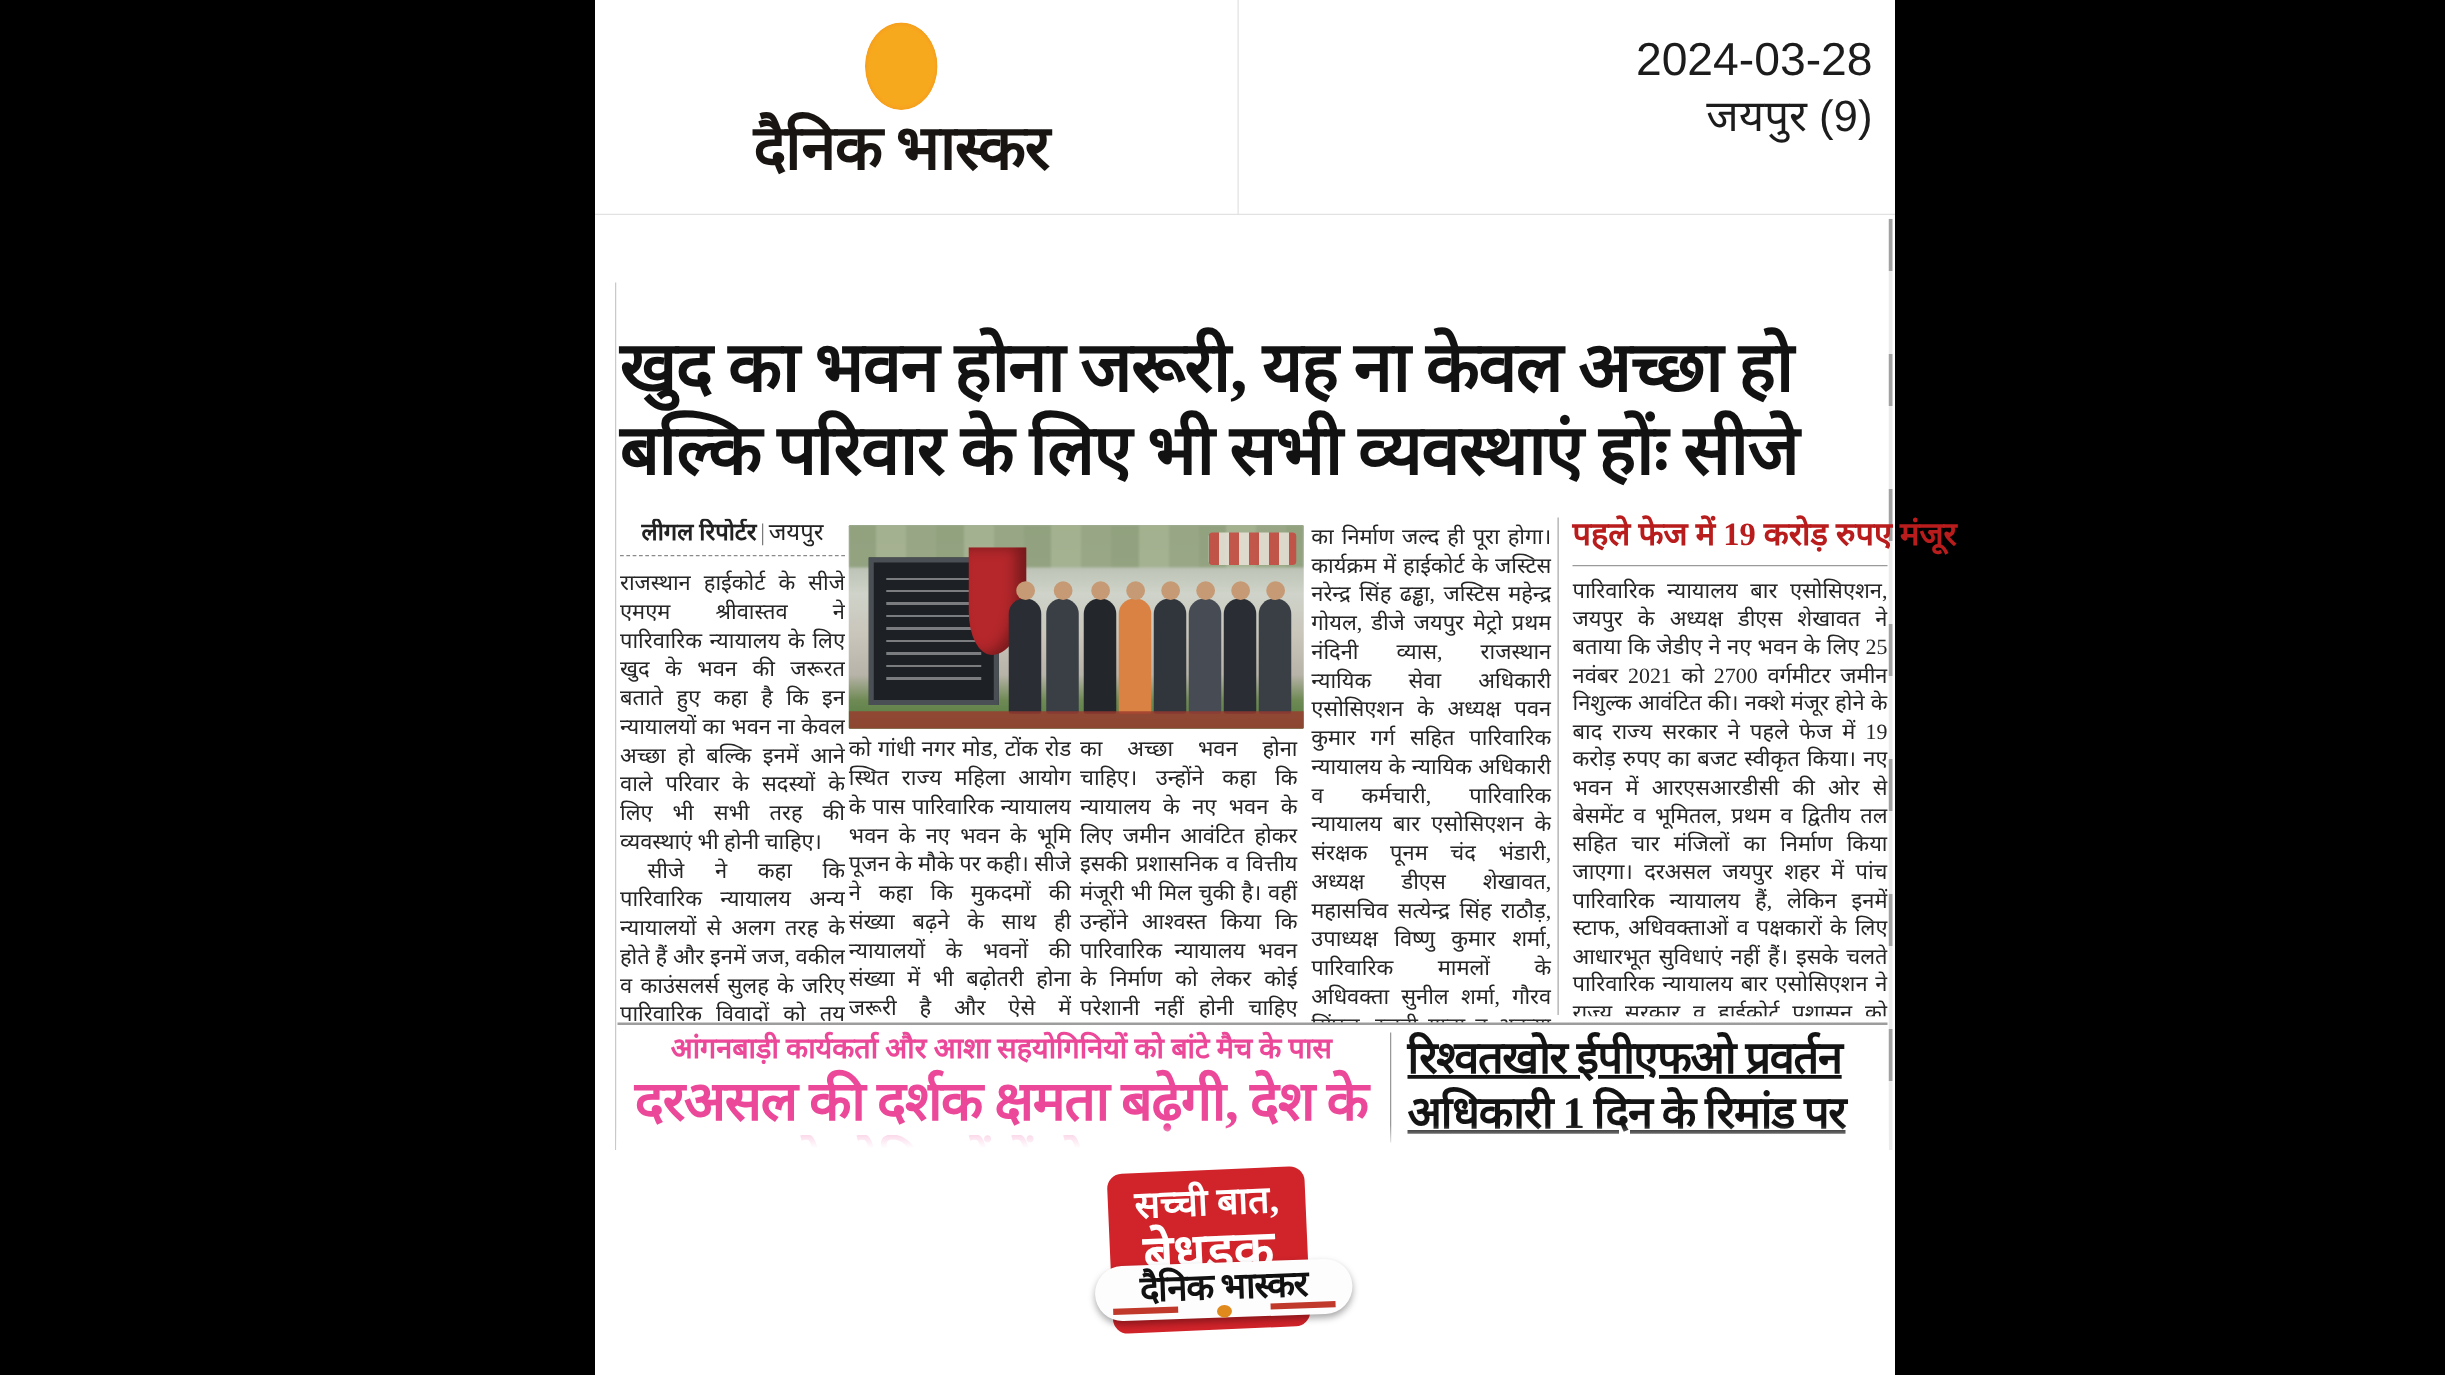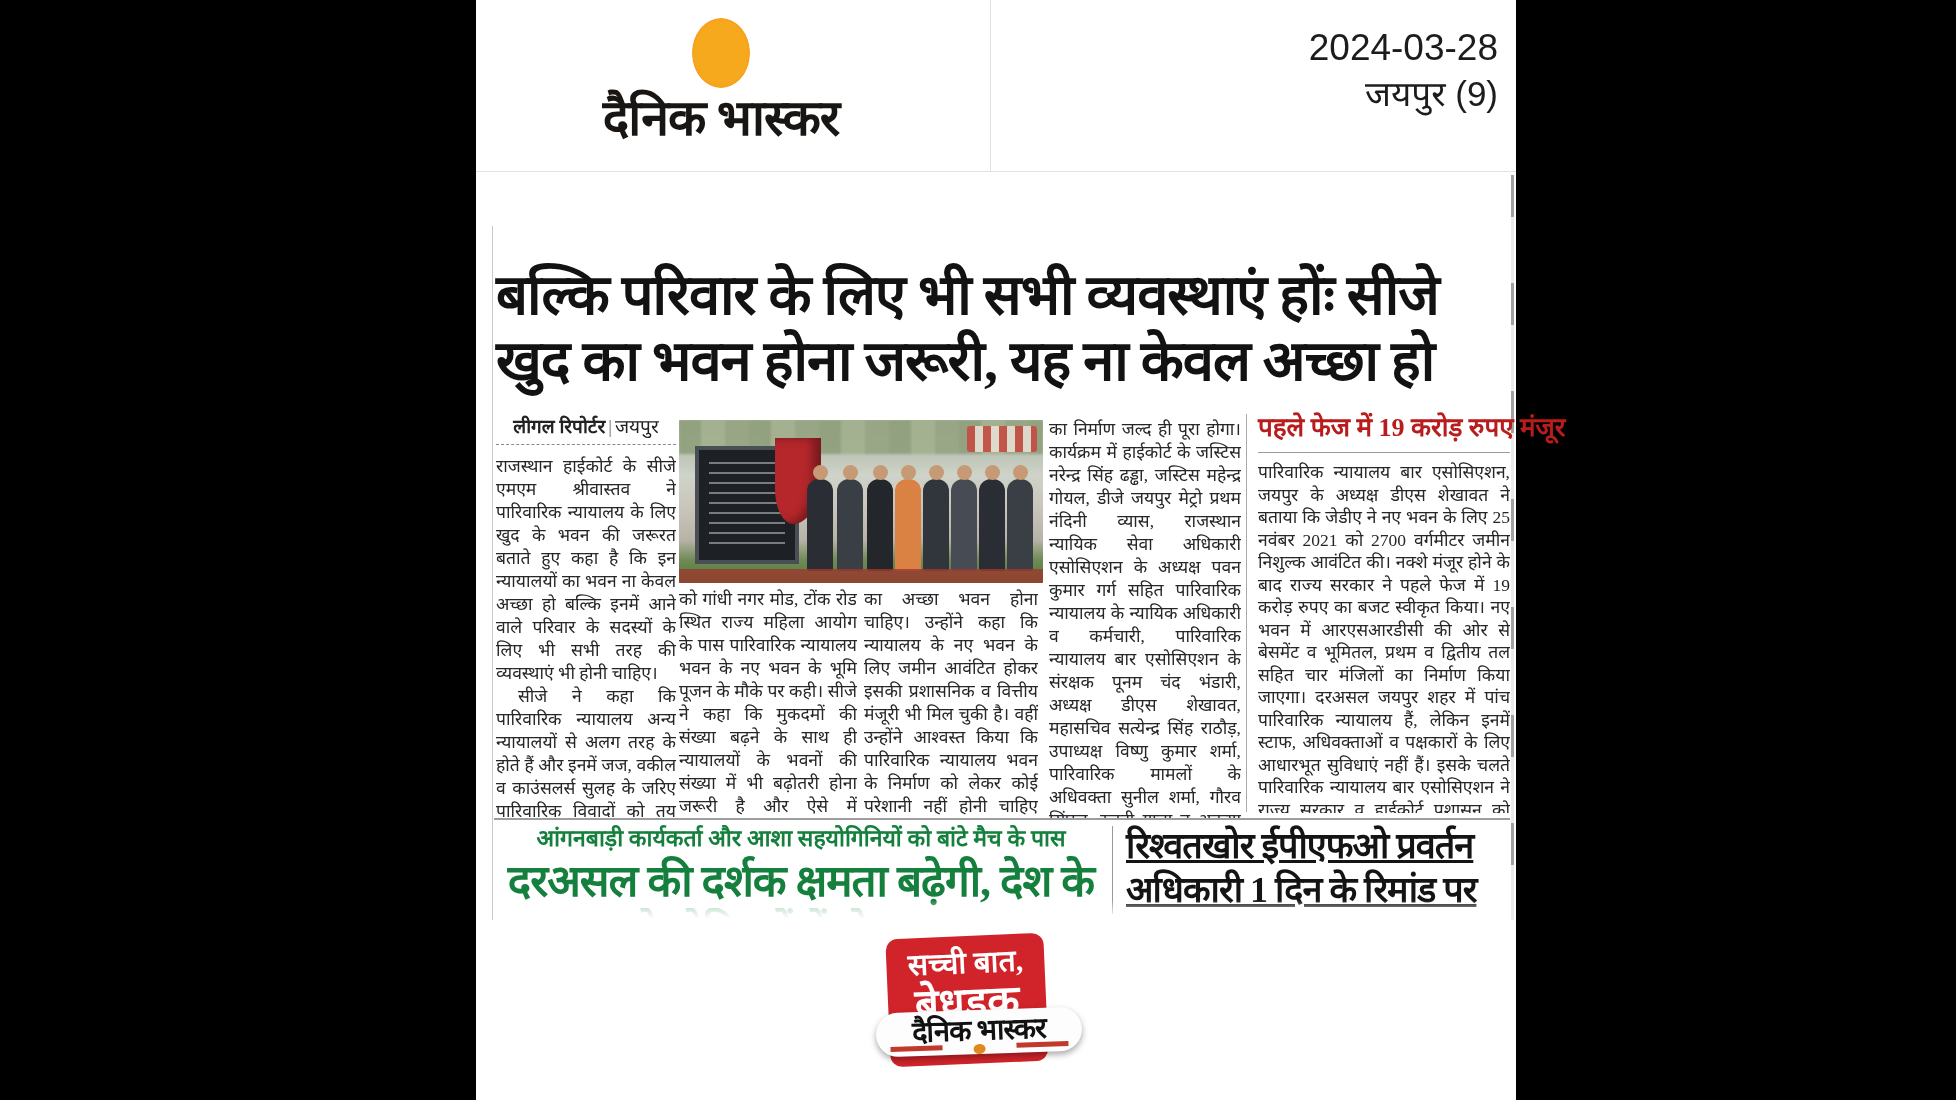--- a/index.html
+++ b/index.html
@@ -64,21 +64,21 @@
   
   .sidebar-vdivider { position:absolute; left:770px; top:414px; width:1px; height:398px; background:#a9a9a9; }
   .sidebar { position:absolute; left:782px; top:412px; width:252px; height:400px; }
   .sidebar-title { font-weight:700; font-size:26px; line-height:32px; color:#b91c1c; white-space:nowrap; }
   .sidebar-rule { margin:8px 0 8px 0; height:1px; background:#9a9a9a; }
   .sidebar-body { font-size:17.5px; line-height:22.5px; color:#262626; text-align:justify; overflow:hidden; height:352px; }
 
   
   .section-divider { position:absolute; left:18px; top:818px; width:1016px; height:2px; background:#9d9d9d; }
   .bottom-vdivider { position:absolute; left:636px; top:826px; width:1px; height:88px; background:#999; }
-  .bottom-left { position:absolute; left:22px; top:826px; width:606px; text-align:center; color:#15803d; }
+  .bottom-left { position:absolute; left:22px; top:826px; width:606px; text-align:center; color:#ec4899; }
   .bl-kicker { font-weight:700; font-size:23px; line-height:26px; white-space:nowrap; }
   .bl-headline { margin-top:4px; font-weight:700; font-size:44px; line-height:52px; letter-spacing:-1px; white-space:nowrap; }
   .bl-cut { height:10px; overflow:hidden; font-weight:700; font-size:40px; line-height:46px; opacity:.35; white-space:nowrap; }
   .bottom-right { position:absolute; left:650px; top:824px; width:384px; color:#141414;text-decoration:underline; }
   .br-headline { font-weight:700; font-size:36px; line-height:44px; letter-spacing:-1px; white-space:nowrap; }
   .fade-strip { position:absolute; left:17px; top:900px; width:1018px; height:22px;
        background:linear-gradient(180deg,rgba(255,255,255,0),#fff 85%); }
 
   
   .flogo { position:absolute; left:400px; top:930px; width:240px; height:160px; }
@@ -109,22 +109,22 @@
         <div class="date-line">2024-03-28</div>
         <div class="edition-line">जयपुर (9)</div>
       </div>
     </div>
 
     <div class="clip-left-border"></div>
     <div class="clip-right-border"></div>
 
 
     <div class="headline">
+      <div>खुद का भवन होना जरूरी, यह ना केवल अच्छा हो</div>
       <div>बल्कि परिवार के लिए भी सभी व्यवस्थाएं होंः सीजे</div>
-      <div>खुद का भवन होना जरूरी, यह ना केवल अच्छा हो</div>
     </div>
 
     <div class="bodycol col1">
       <div class="byline">
         <span class="author">लीगल रिपोर्टर</span><span class="sep">|</span><span>जयपुर</span>
       </div>
       <p>राजस्थान हाईकोर्ट के सीजे एमएम श्रीवास्तव ने पारिवारिक न्यायालय के लिए खुद के भवन की जरूरत बताते हुए कहा है कि इन न्यायालयों का भवन ना केवल अच्छा हो बल्कि इनमें आने वाले परिवार के सदस्यों के लिए भी सभी तरह की व्यवस्थाएं भी होनी चाहिए।</p>
       <p>सीजे ने कहा कि पारिवारिक न्यायालय अन्य न्यायालयों से अलग तरह के होते हैं और इनमें जज, वकील व काउंसलर्स सुलह के जरिए पारिवारिक विवादों को तय करते हैं। सीजे श्रीवास्तव ने यह बात बुधवार</p>
     </div>
 

